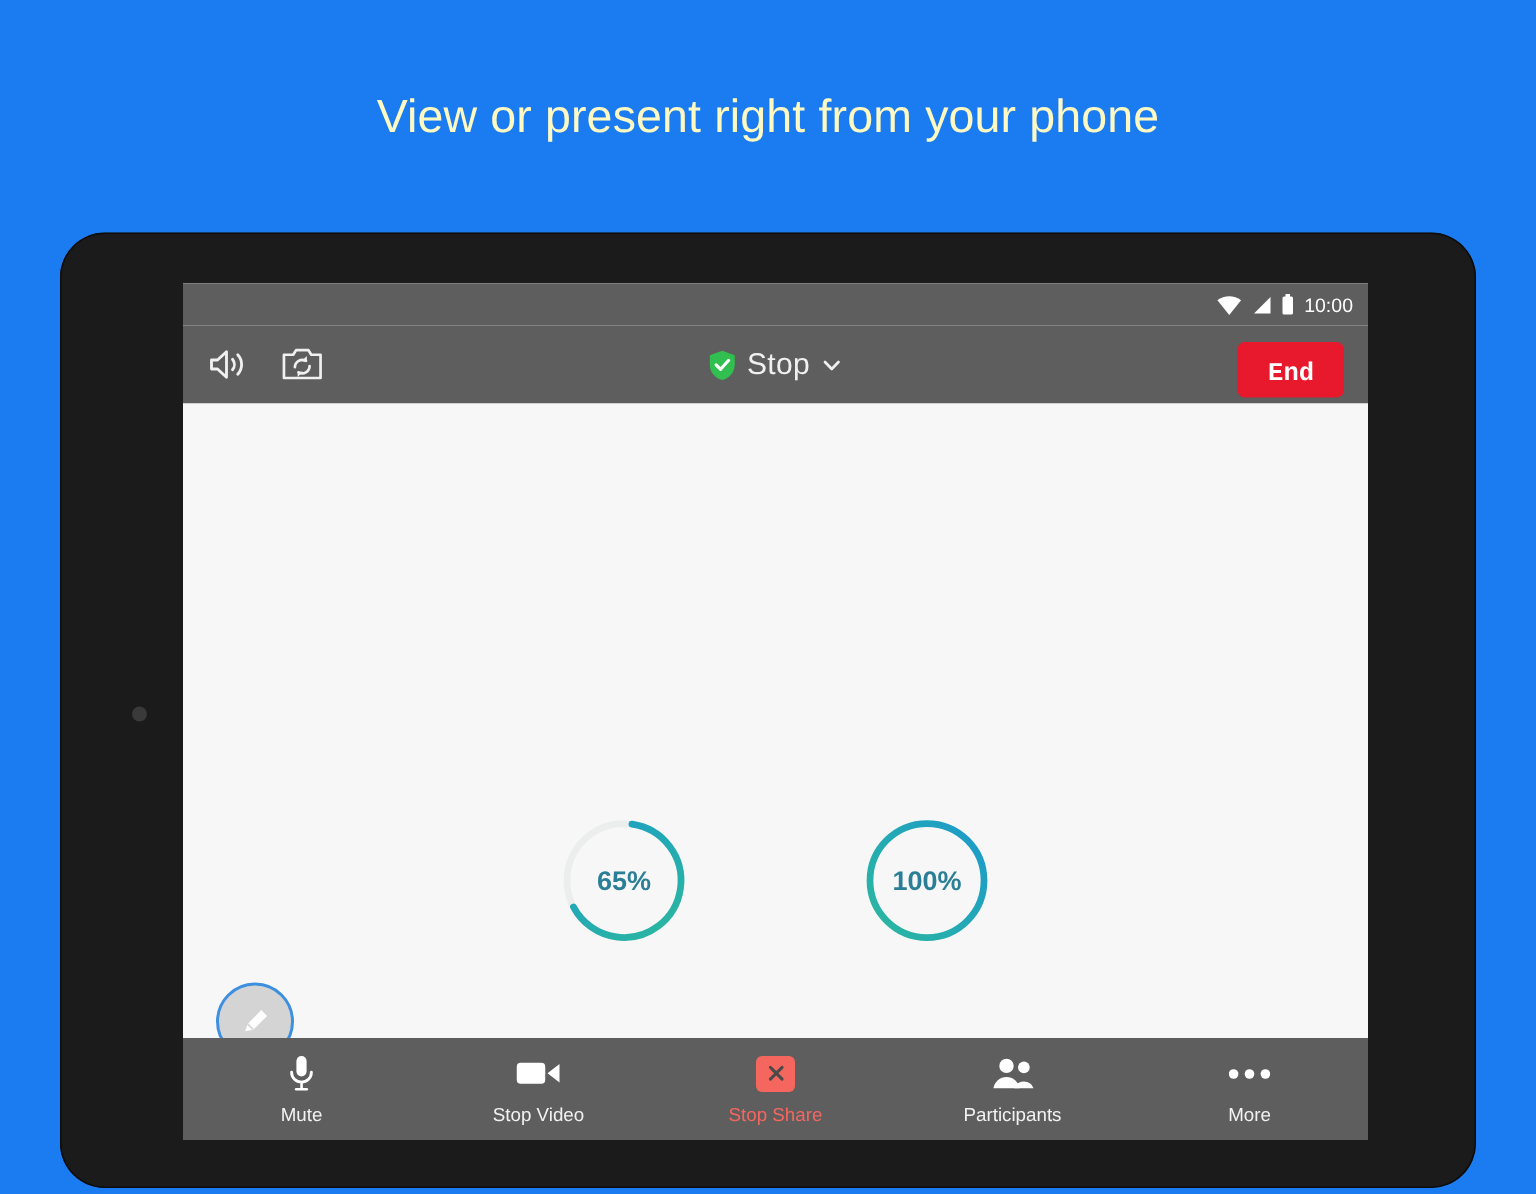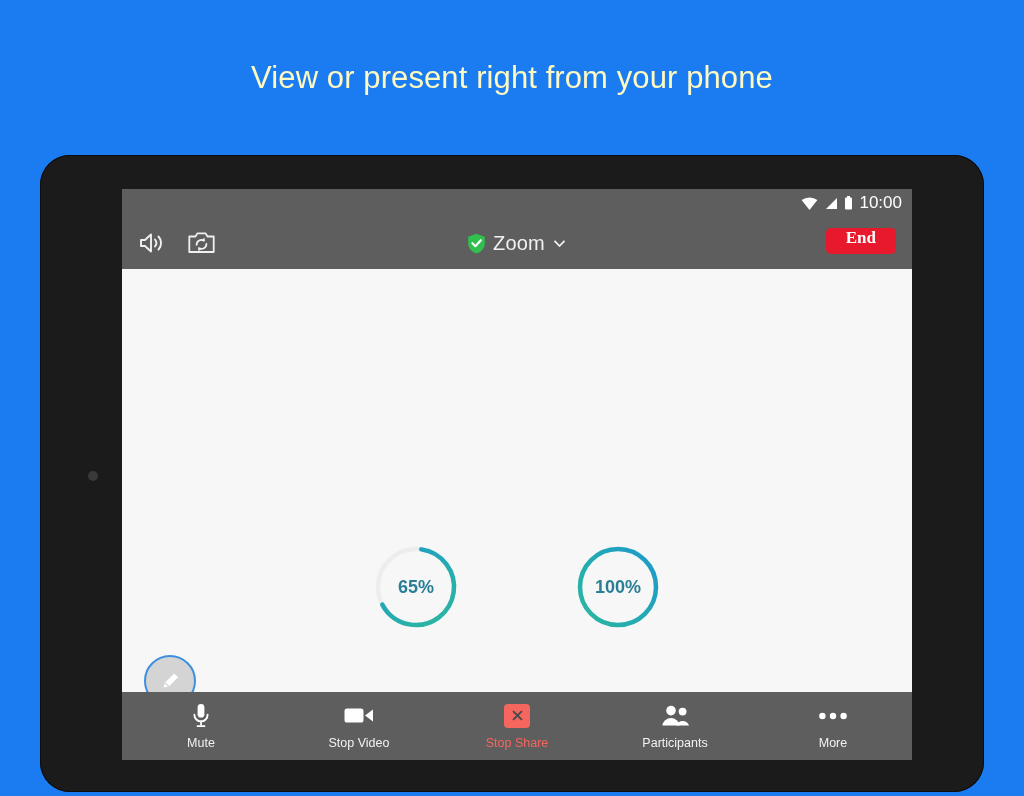--- a/index.html
+++ b/index.html
@@ -32,43 +32,43 @@
     background:#f7f7f7; overflow:hidden;
   }
 
   
   #statusbar {
     position:absolute; left:0; top:0; width:790px; height:28px;
     background:#5e5e5e; display:flex; align-items:center;
     justify-content:flex-end; padding-right:10px; gap:6px;
   }
   #statusbar .sicon { display:block; }
-  #clock { color:#ffffff; font-size:17px; font-weight:400; }
+  #clock { color:#ffffff; font-size:13px; font-weight:400; }
 
   
   #appheader {
     position:absolute; left:0; top:28px; width:790px; height:52px;
     background:#5e5e5e;
   }
   #hdr-left {
     position:absolute; left:16px; top:0; height:52px;
     display:flex; align-items:center; gap:22px;
   }
   #hdr-center {
     position:absolute; left:0; top:0; width:790px; height:52px;
     display:flex; align-items:center; justify-content:center; gap:7px;
     pointer-events:none;
   }
   #hdr-center > * { pointer-events:auto; }
   #zoom-title { color:#f0f0f0; font-size:20px; letter-spacing:.2px; }
   #end-button {
     position:absolute; right:16px; top:11px;
     background:#e8192c; color:#fff; border:none; border-radius:5px;
-    font-family:Liberation Serif, serif;
-    font-size:17px; font-weight:bold; padding:0 20px 6px; cursor:pointer;
+    font-family:Liberation Mono, monospace;
+    font-size:17px; font-weight:bold; padding:12px 20px 6px; cursor:pointer;
   }
 
   
   #content {
     position:absolute; left:0; top:80px; width:790px; height:450px;
     background:#f7f7f7;
   }
   #chart-wrap { position:absolute; left:0; top:0; width:790px; height:240px; }
   #donuts {
     position:absolute; left:0; top:248px; width:790px; height:140px;
@@ -142,21 +142,21 @@
           <path d="M16.6 6.4 L16.6 10.2 L12.9 9.9 Z" fill="#f0f0f0"></path>
           <path d="M10.4 20.4 L10.4 16.6 L14.1 16.9 Z" fill="#f0f0f0"></path>
         </svg>
       </div>
 
       <div id="hdr-center">
         <svg width="19" height="21" viewBox="0 0 19 21">
           <path d="M9.5 0.8 L17.8 3.8 V10 C17.8 15.4 14.2 19 9.5 20.4 C4.8 19 1.2 15.4 1.2 10 V3.8 Z" fill="#31c04f"></path>
           <path d="M5.4 10.2 L8.4 13.2 L13.8 7.2" fill="none" stroke="#ffffff" stroke-width="2.1" stroke-linecap="round" stroke-linejoin="round"></path>
         </svg>
-        <span id="zoom-title">Zoom</span>
+        <span id="zoom-title">Stop</span>
         <svg width="15" height="15" viewBox="0 0 15 15" style="cursor:pointer">
           <path d="M3 5.3 L7.5 10 L12 5.3" fill="none" stroke="#f0f0f0" stroke-width="1.8" stroke-linecap="round" stroke-linejoin="round"></path>
         </svg>
       </div>
 
       <button id="end-button">End</button>
     </div>
 
     <div id="content">
 

